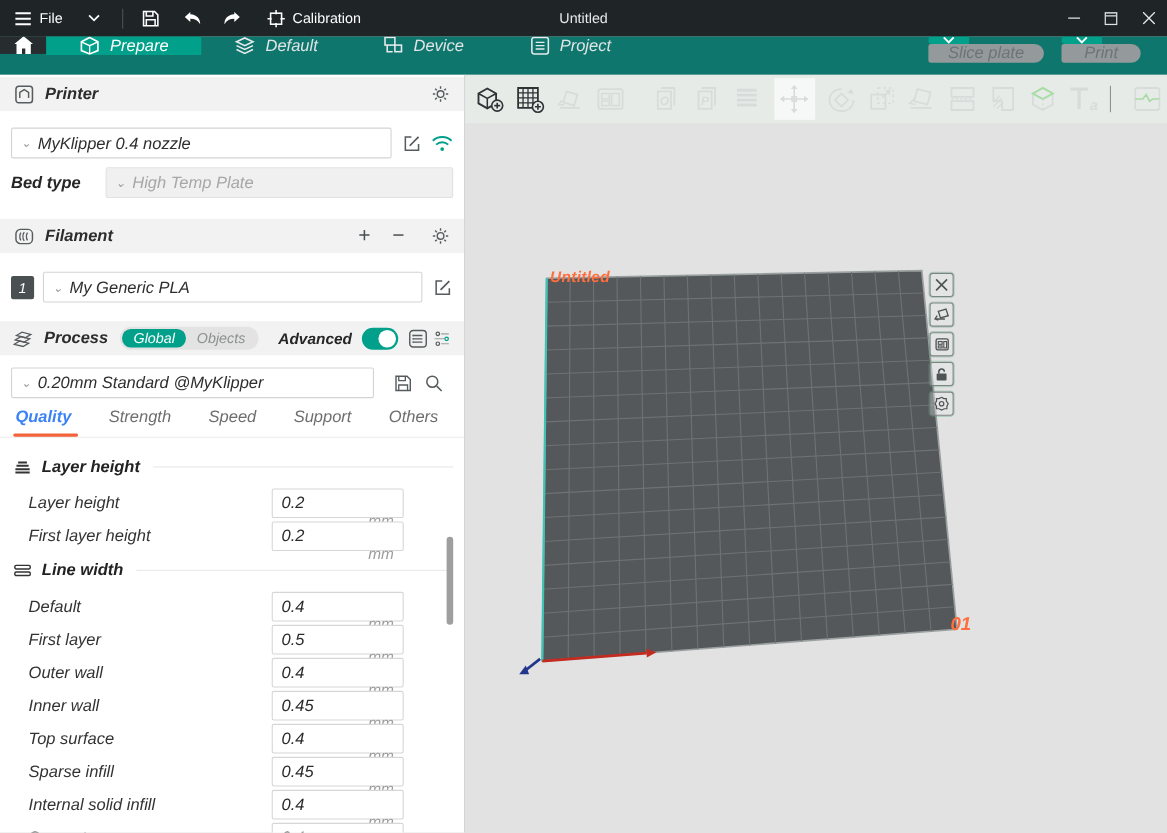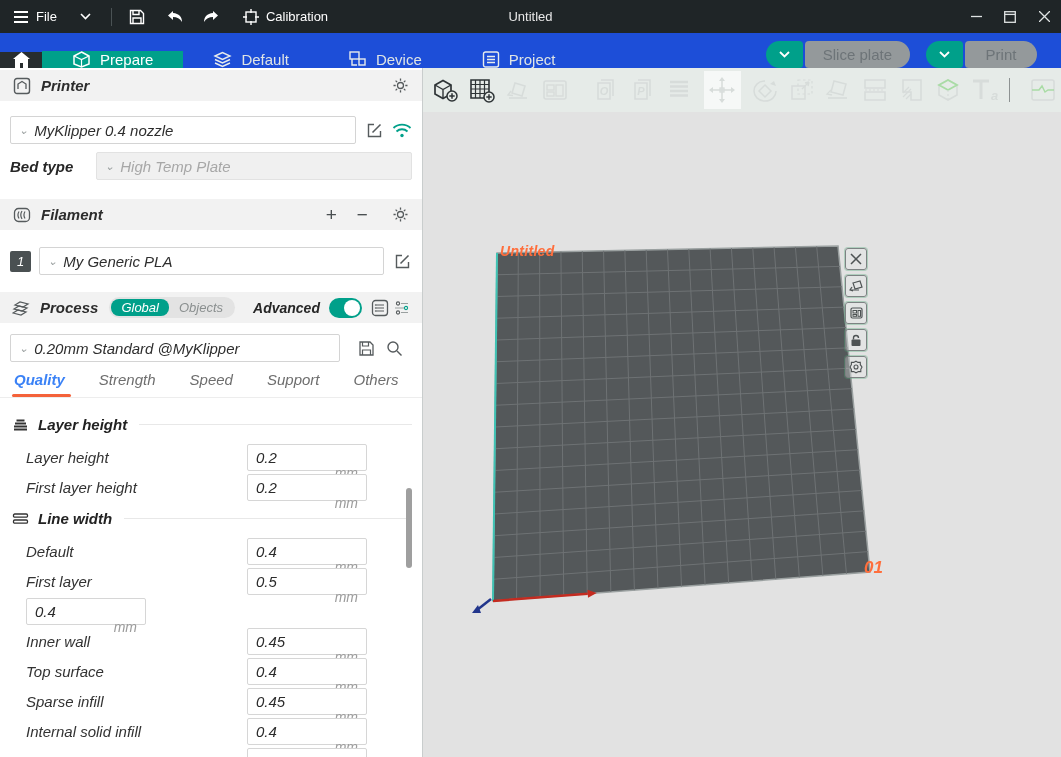--- a/index.html
+++ b/index.html
@@ -11,26 +11,26 @@
   .titlebar { height:33px; background:#1f2527; display:flex; align-items:center; color:#fff; font-size:13px; position:relative; flex:0 0 33px; }
   .tb-left { display:flex; align-items:center; gap:6px; padding-left:12px; }
   .tb-btn { display:flex; align-items:center; gap:6px; color:#fff; cursor:default; }
   .tb-sep { width:1px; height:18px; background:#4a5254; margin:0 10px; }
   .tb-ic { width:18px; height:18px; display:inline-flex; align-items:center; justify-content:center; }
   .tb-title { position:absolute; left:0; right:0; text-align:center; font-size:13px; color:#e8e8e8; pointer-events:none; }
   .win-controls { margin-left:auto; display:flex; height:33px; }
   .win-btn { width:34px; height:33px; display:flex; align-items:center; justify-content:center; color:#dfe3e3; }
 
   
-  .navbar { height:35px; background:#1d4ed8; display:flex; align-items:flex-end; color:#e8ecec; font-size:15px; flex:0 0 35px; }
+  .navbar { height:35px; background:#0f766e; display:flex; align-items:flex-start; color:#e8ecec; font-size:15px; flex:0 0 35px;font-style:italic; }
   .home-btn { width:42px; display:flex; align-items:center; justify-content:center; background:#272d2f; }
   .nav-tab { display:flex; align-items:center; justify-content:center; gap:9px; padding:0 30px; color:#dfe4e4; }
   .nav-tab.active { background:#00a08a; color:#fff; }
   .nav-right { margin-left:auto; display:flex; align-items:center; gap:16px; padding-right:24px; }
-  .split-btn { display:flex; height:27px; }
+  .split-btn { display:flex; height:27px;flex-direction:column; }
   .split-caret { width:37px; background:#00a08a; border-radius:14px 4px 4px 14px; display:flex; align-items:center; justify-content:center; margin-right:2px; }
   .split-main { background:#94999b; color:#6d7478; border-radius:4px 14px 14px 4px; display:flex; align-items:center; justify-content:center; font-size:15px; padding:0 18px; min-width:96px; }
 
   
   .main { flex:1; display:flex; min-height:0;font-style:italic; }
   .sidebar { width:423px; background:#fff; border-right:1px solid #c9cdcd; display:flex; flex-direction:column; overflow:hidden; position:relative; }
   .viewport { flex:1; display:flex; flex-direction:column; min-width:0; }
 
   
   .sec-head { height:31px; background:#f2f2f2; display:flex; align-items:center; gap:9px; padding:0 12px; flex:0 0 31px; }
@@ -412,20 +412,21 @@
 
         <div class="param-row">
           <span class="param-label">First layer</span>
           <div class="param-input">
             <span class="param-value">0.5</span>
             <span class="param-unit">mm</span>
           </div>
         </div>
 
         <div class="param-row">
+          <span class="param-label">Outer wall</span>
           <div class="param-input">
             <span class="param-value">0.4</span>
             <span class="param-unit">mm</span>
           </div>
         </div>
 
         <div class="param-row">
           <span class="param-label">Inner wall</span>
           <div class="param-input">
             <span class="param-value">0.45</span>

